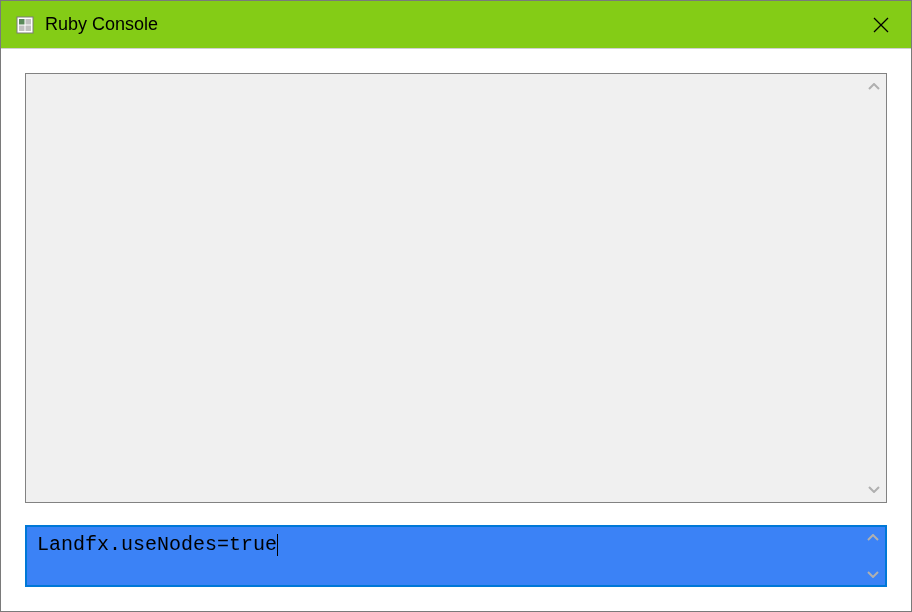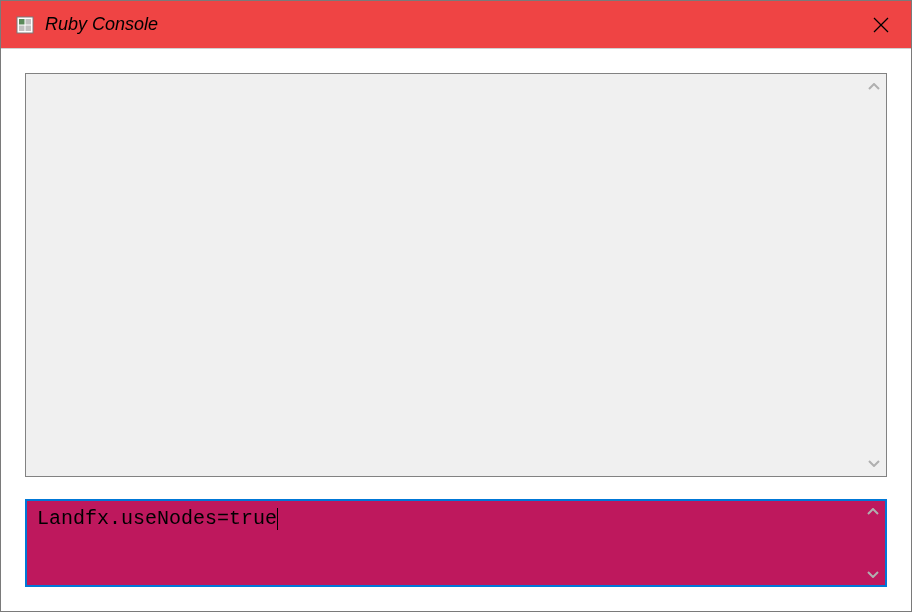--- a/index.html
+++ b/index.html
@@ -13,24 +13,23 @@
       background: #ffffff;
       font-family: "Segoe UI", Tahoma, Arial, sans-serif;
       overflow: hidden;
       border: 1px solid #7a7a7a;
     }
     .titlebar {
       height: 48px;
       display: flex;
       align-items: center;
       padding-left: 14px;
-      background: #ef4444;
+      background: #84cc16;
       border-bottom: 1px solid #d0d0d0;
       position: relative;
-      font-style: italic;
     }
     .titlebar-icon {
       width: 20px;
       height: 20px;
       margin-right: 10px;
       display: flex;
       align-items: center;
       justify-content: center;
     }
     .titlebar-title {
@@ -86,23 +85,23 @@
       align-items: center;
     }
     .scroll-arrow {
       width: 12px;
       height: 12px;
       display: flex;
       align-items: center;
       justify-content: center;
     }
     .input-area {
-      height: 88px;
+      height: 62px;
       border: 2px solid #0078d7;
-      background: #be185d;
+      background: #3b82f6;
       position: relative;
     }
     .input-text {
       position: absolute;
       left: 10px;
       right: 26px;
       top: 6px;
       bottom: 6px;
       font-family: "Courier New", monospace;
       font-size: 20px;

